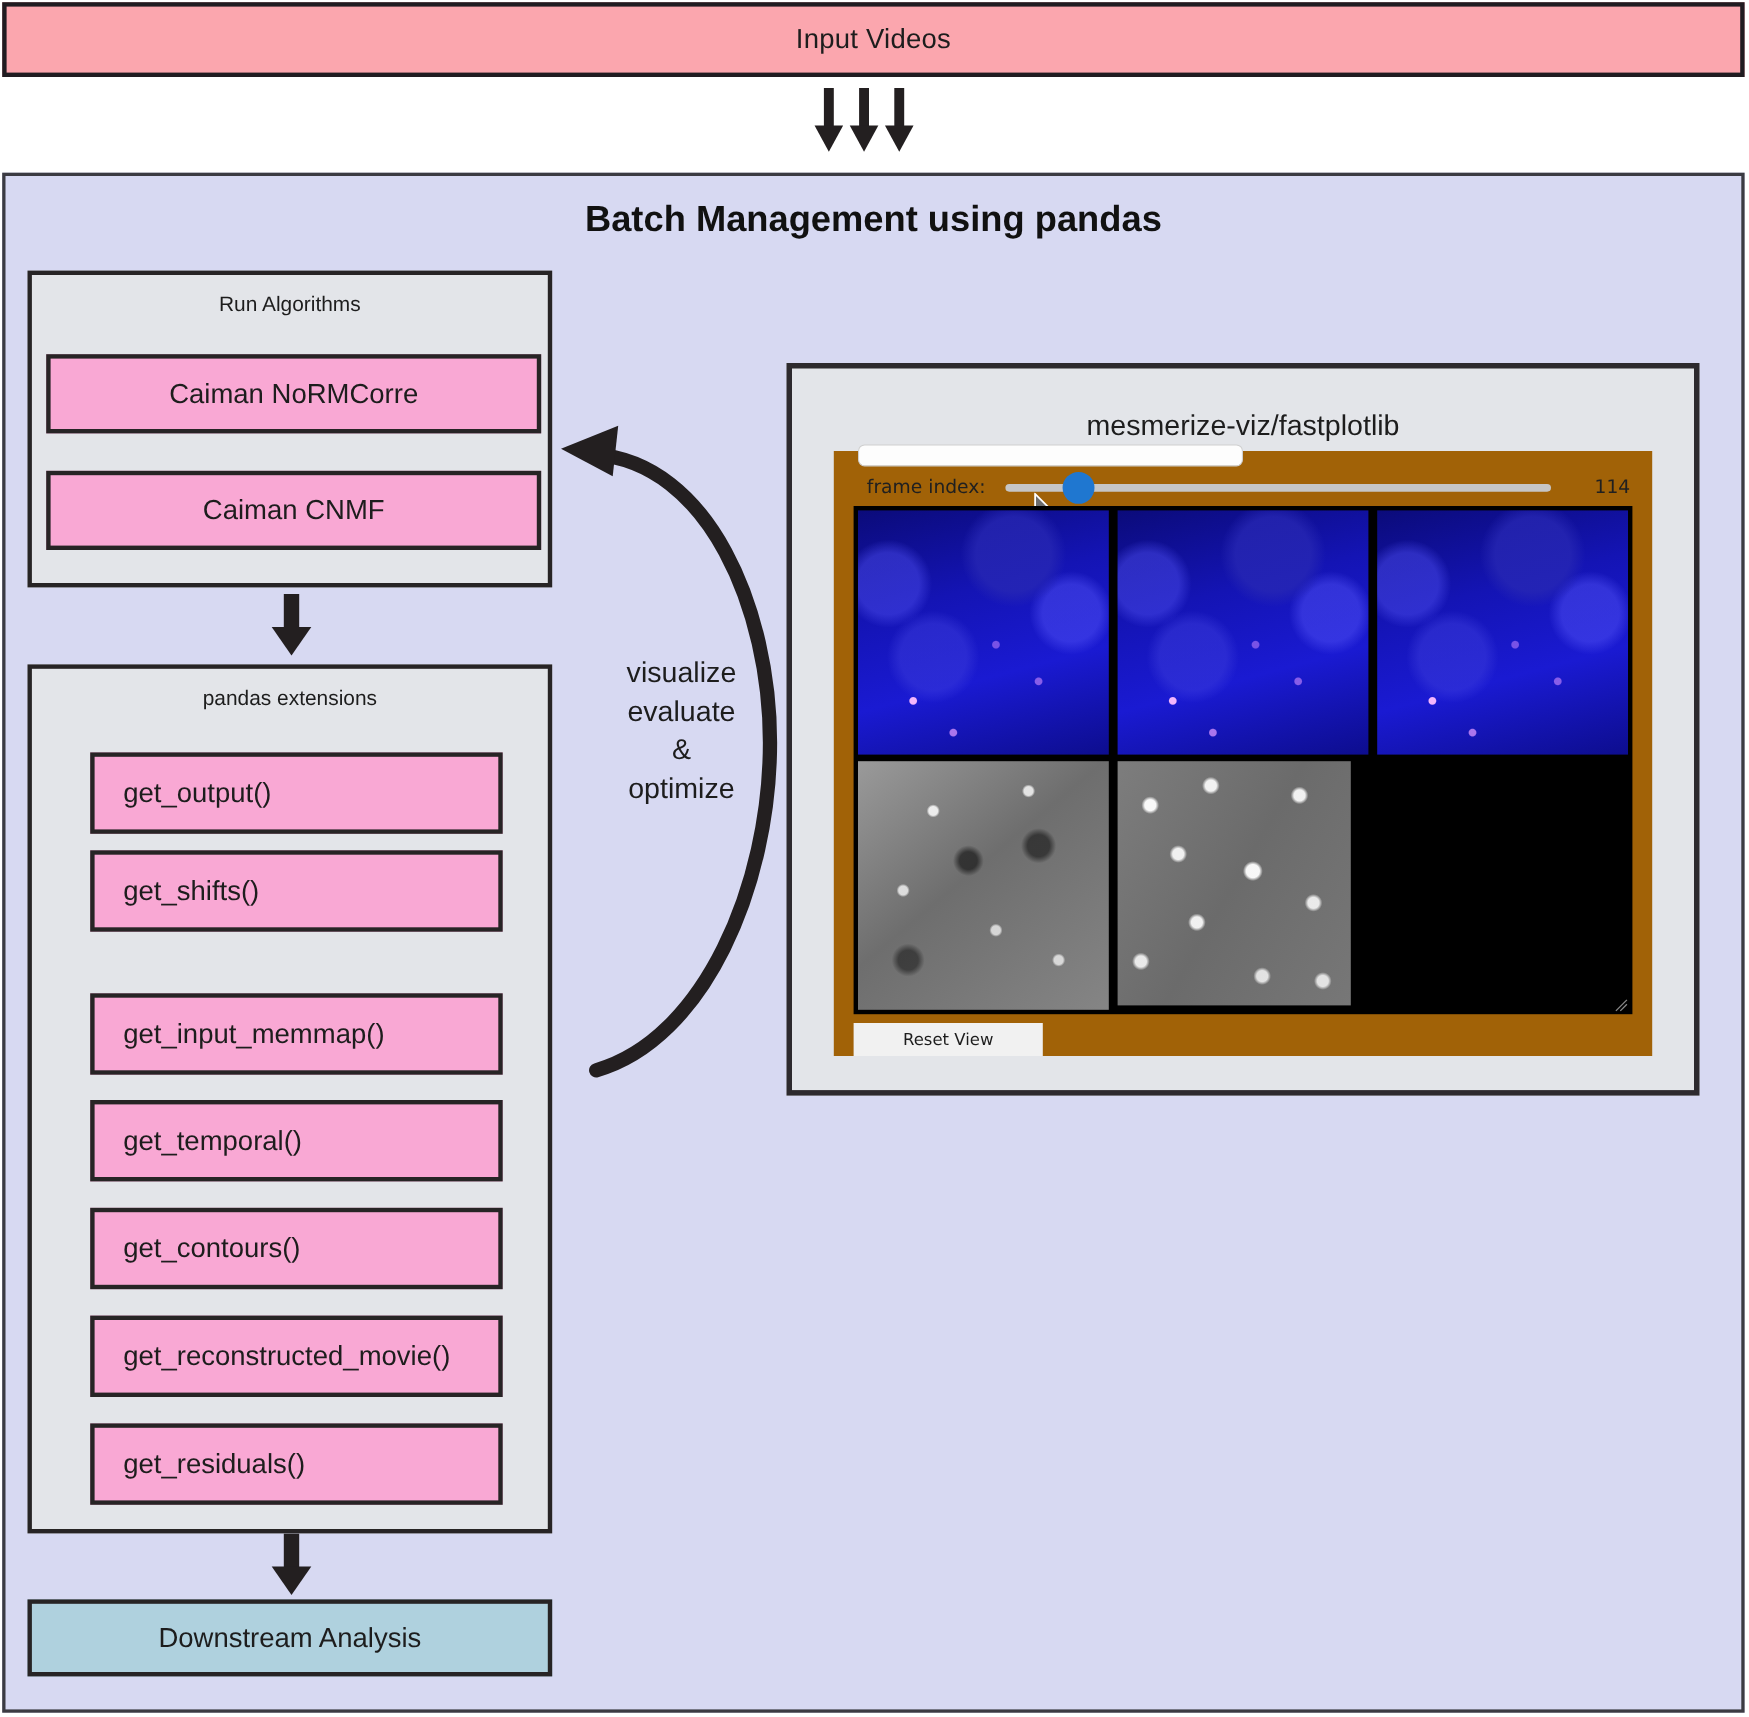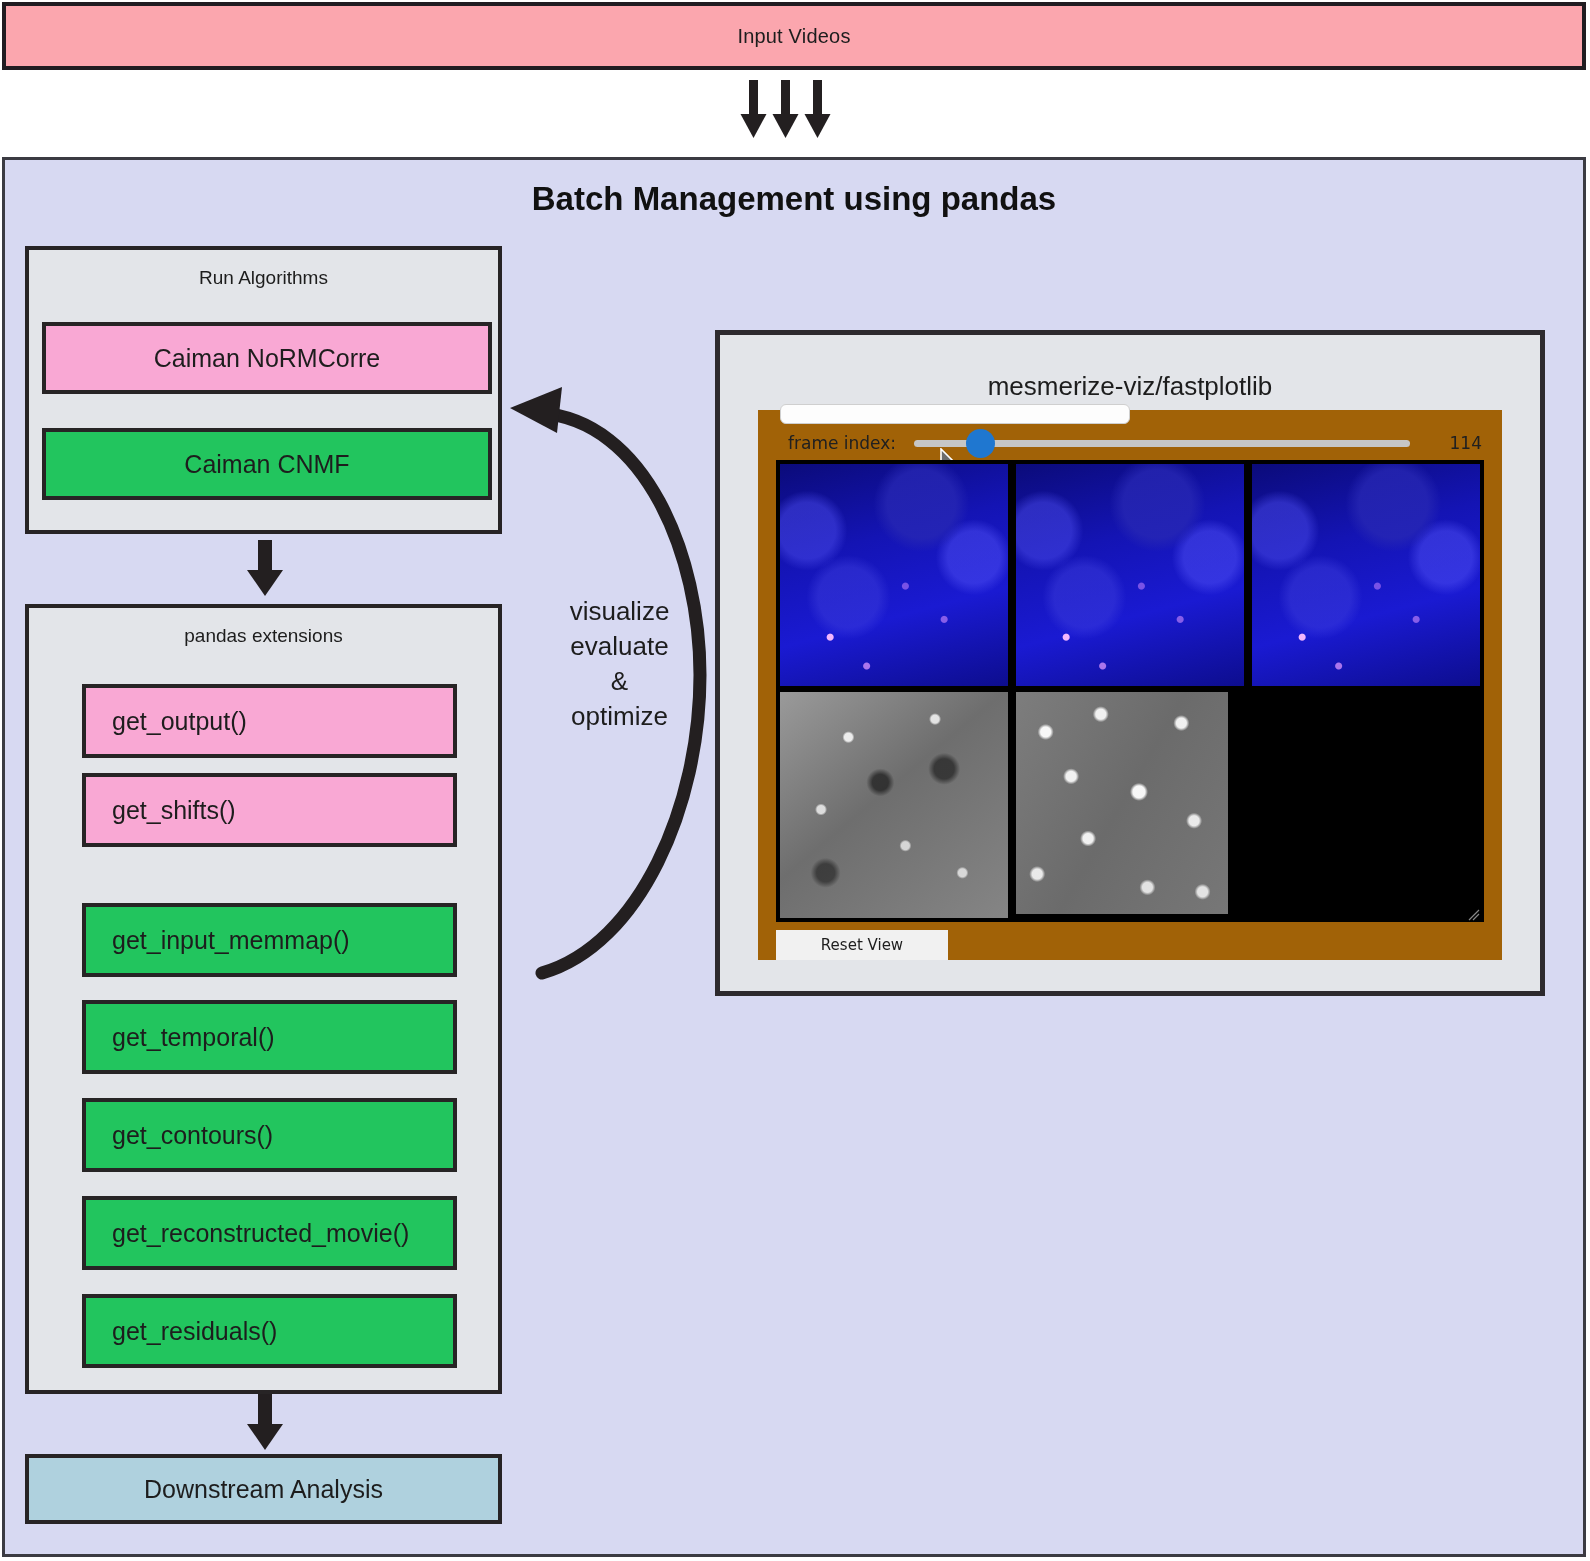--- a/index.html
+++ b/index.html
@@ -22,21 +22,21 @@
     left: 2px; top: 2px;
     width: 1584px; height: 68px;
     background: #FBA6AE;
     border: 4px solid #201c21;
     box-sizing: border-box;
     display: flex;
     align-items: center;
     justify-content: center;
   }
   .input-bar-label {
-    font-size: 20px;
+    font-size: 25px;
     color: #1d1d1d;
     letter-spacing: .2px;
   }
 
   
   .triple-arrows {
     position: absolute;
     left: 735px; top: 80px;
     width: 110px; height: 62px;
   }
@@ -84,21 +84,21 @@
     border: 4px solid #272425;
     box-sizing: border-box;
     display: flex;
     align-items: center;
     font-size: 25px;
     color: #1d1d1d;
   }
   .chip.center { justify-content: center; }
   .chip.left   { justify-content: flex-start; padding-left: 26px; }
   .chip.orange { background: #f9a8d4; text-align: right; }
-  .chip.green  { background: #22c55e; }
+  .chip.green  { background: #f9a8d4; }
   .chip.blue   { background: #AFD1DE; }
 
   
   #chip-normcorre { left: 13px; top: 72px; width: 450px; height: 72px; }
   #chip-cnmf      { left: 13px; top: 178px; width: 450px; height: 72px; }
 
   
   #chip-get-output   { left: 53px; top: 76px;  width: 375px; height: 74px; }
   #chip-get-shifts   { left: 53px; top: 165px; width: 375px; height: 74px; }
   #chip-get-memmap   { left: 53px; top: 295px; width: 375px; height: 74px; }

